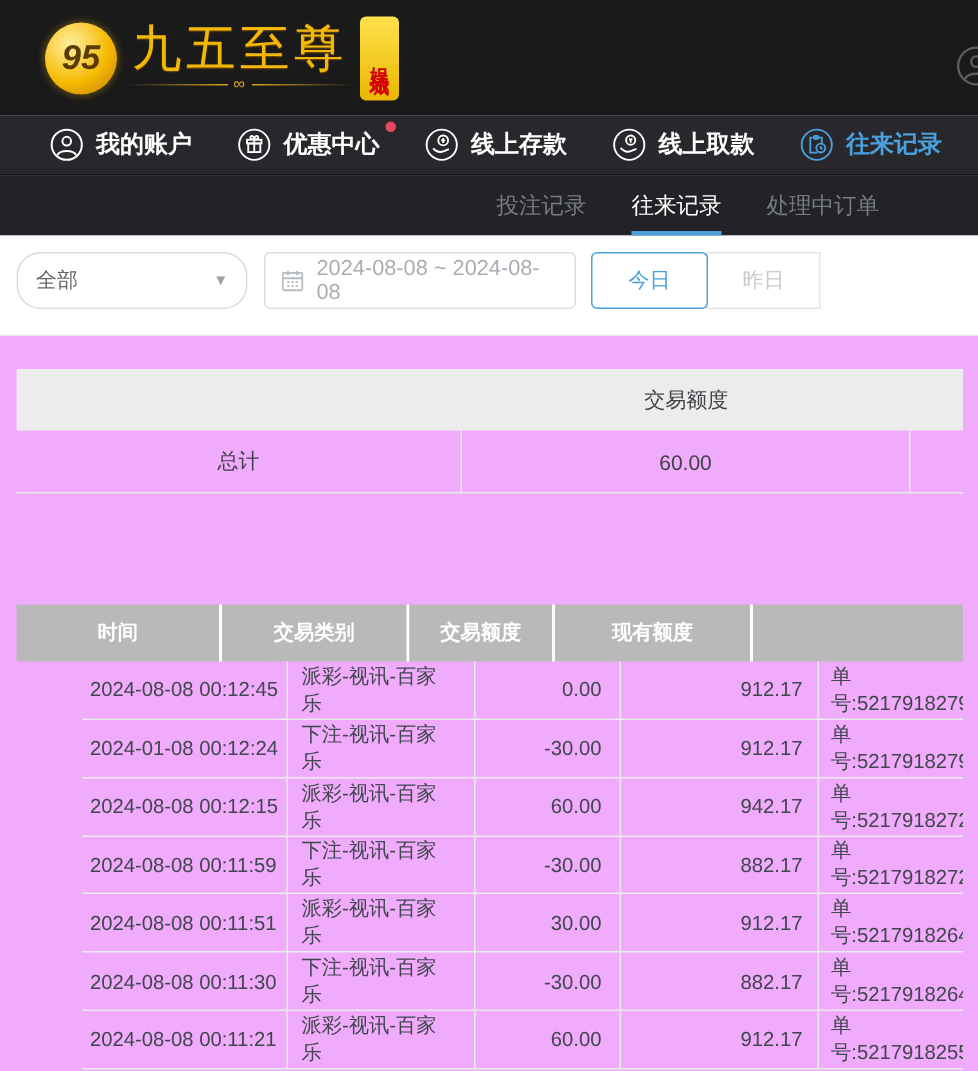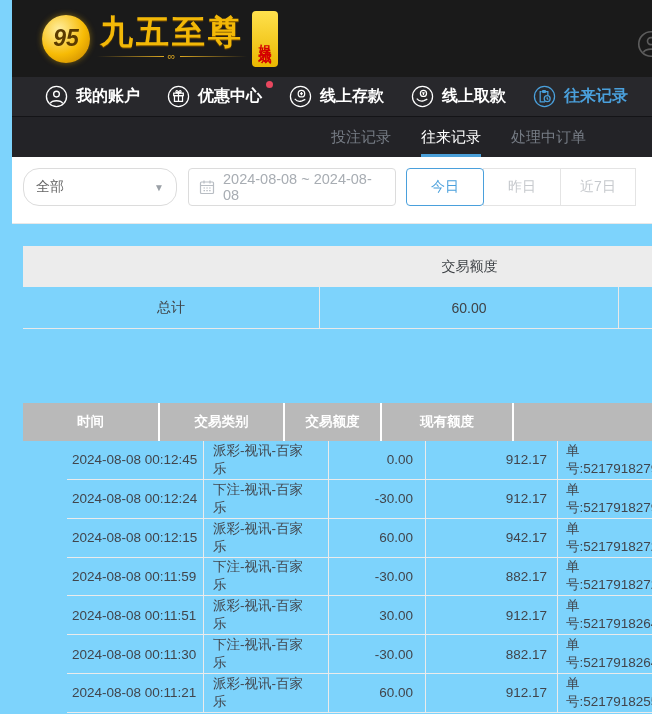--- a/index.html
+++ b/index.html
@@ -1,29 +1,29 @@
 <!DOCTYPE html>
 <html><head>
 <meta charset="utf-8">
 <style>
   * { margin:0; padding:0; box-sizing:border-box; }
   html,body { background:#888; }
   body { font-family:"Liberation Sans","DejaVu Sans",sans-serif; }
-  .screen { position:relative; width:652px; height:714px; background:#7dd3fc; overflow:hidden; margin:0 auto;padding-left:12px; }
+  .screen { position:relative; width:652px; height:714px; background:#f0abfc; overflow:hidden; margin:0 auto; }
 
   
   .top-header { position:relative; height:77px; background:#1a1a1a; display:flex; align-items:center; padding-left:30px; }
   .logo-wrap { display:flex; align-items:center; }
   .logo-circle { width:48px; height:48px; border-radius:50%;
     background:radial-gradient(circle at 35% 30%, #ffeea0, #f7bb05 55%, #c07d00 100%);
     display:flex; align-items:center; justify-content:center;
     color:#5a3a00; font-weight:bold; font-style:italic; font-size:23px;
     box-shadow:0 0 6px rgba(247,187,5,.45); flex:0 0 auto; }
   .logo-text-col { margin-left:7px; display:flex; flex-direction:column; align-items:center; }
-  .logo-text { font-size:33px; font-weight:bold; letter-spacing:3px; line-height:1.05;
+  .logo-text { font-size:33px; font-weight:normal; letter-spacing:3px; line-height:1.05;
     color:#f2b807; text-shadow:0 1px 1px #7a4f00; white-space:nowrap; }
   .logo-flourish { margin-top:1px; width:150px; display:flex; align-items:center; color:#d9a520; font-size:11px; }
   .logo-flourish::before, .logo-flourish::after { content:""; flex:1; height:1px;
     background:linear-gradient(90deg, transparent, #d9a520); }
   .logo-flourish::after { background:linear-gradient(90deg, #d9a520, transparent); }
   .logo-flourish span { padding:0 4px; letter-spacing:1px; }
   .logo-badge { margin-left:5px; width:26px; height:56px; border-radius:4px;
     background:linear-gradient(180deg,#ffe14d,#eab700); color:#d40000; font-weight:bold;
     font-size:13px; display:flex; align-items:center; justify-content:center;
     writing-mode:vertical-rl; text-orientation:upright; letter-spacing:3px; line-height:1; }
@@ -179,21 +179,20 @@
     <div class="date-box">
       <svg viewBox="0 0 16 16" fill="none" stroke="currentColor" stroke-width="1.2">
         <rect x="1.5" y="3" width="13" height="11.5" rx="1"></rect>
         <path d="M1.5 6.5 h13 M5 1.5 v3 M11 1.5 v3 M4.5 9 h1.5 M7.3 9 h1.5 M10.1 9 h1.5 M4.5 11.7 h1.5 M7.3 11.7 h1.5 M10.1 11.7 h1.5"></path>
       </svg>
       <span>2024-08-08 ~ 2024-08-08</span>
     </div>
     <div class="quick-group">
       <div class="quick-btn active">今日</div>
       <div class="quick-btn">昨日</div>
-      <div class="quick-btn">近7日</div>
     </div>
   </div>
 
   <div class="summary">
     <div class="shead">
       <div class="cell"></div>
       <div class="cell">交易额度</div>
       <div class="cell"></div>
     </div>
     <div class="srow">
@@ -217,21 +216,21 @@
           <div class="cell c-time">2024-08-08 00:12:45</div>
           <div class="cell c-type">
             <span>派彩-视讯-百家乐</span>
           </div>
           <div class="cell c-amount">0.00</div>
           <div class="cell c-balance">912.17</div>
           <div class="cell c-order">单号:521791827963</div>
         </div>
 
         <div class="drow">
-          <div class="cell c-time">2024-08-08 00:12:24</div>
+          <div class="cell c-time">2024-01-08 00:12:24</div>
           <div class="cell c-type">
             <span>下注-视讯-百家乐</span>
           </div>
           <div class="cell c-amount">-30.00</div>
           <div class="cell c-balance">912.17</div>
           <div class="cell c-order">单号:521791827963</div>
         </div>
 
         <div class="drow">
           <div class="cell c-time">2024-08-08 00:12:15</div>

